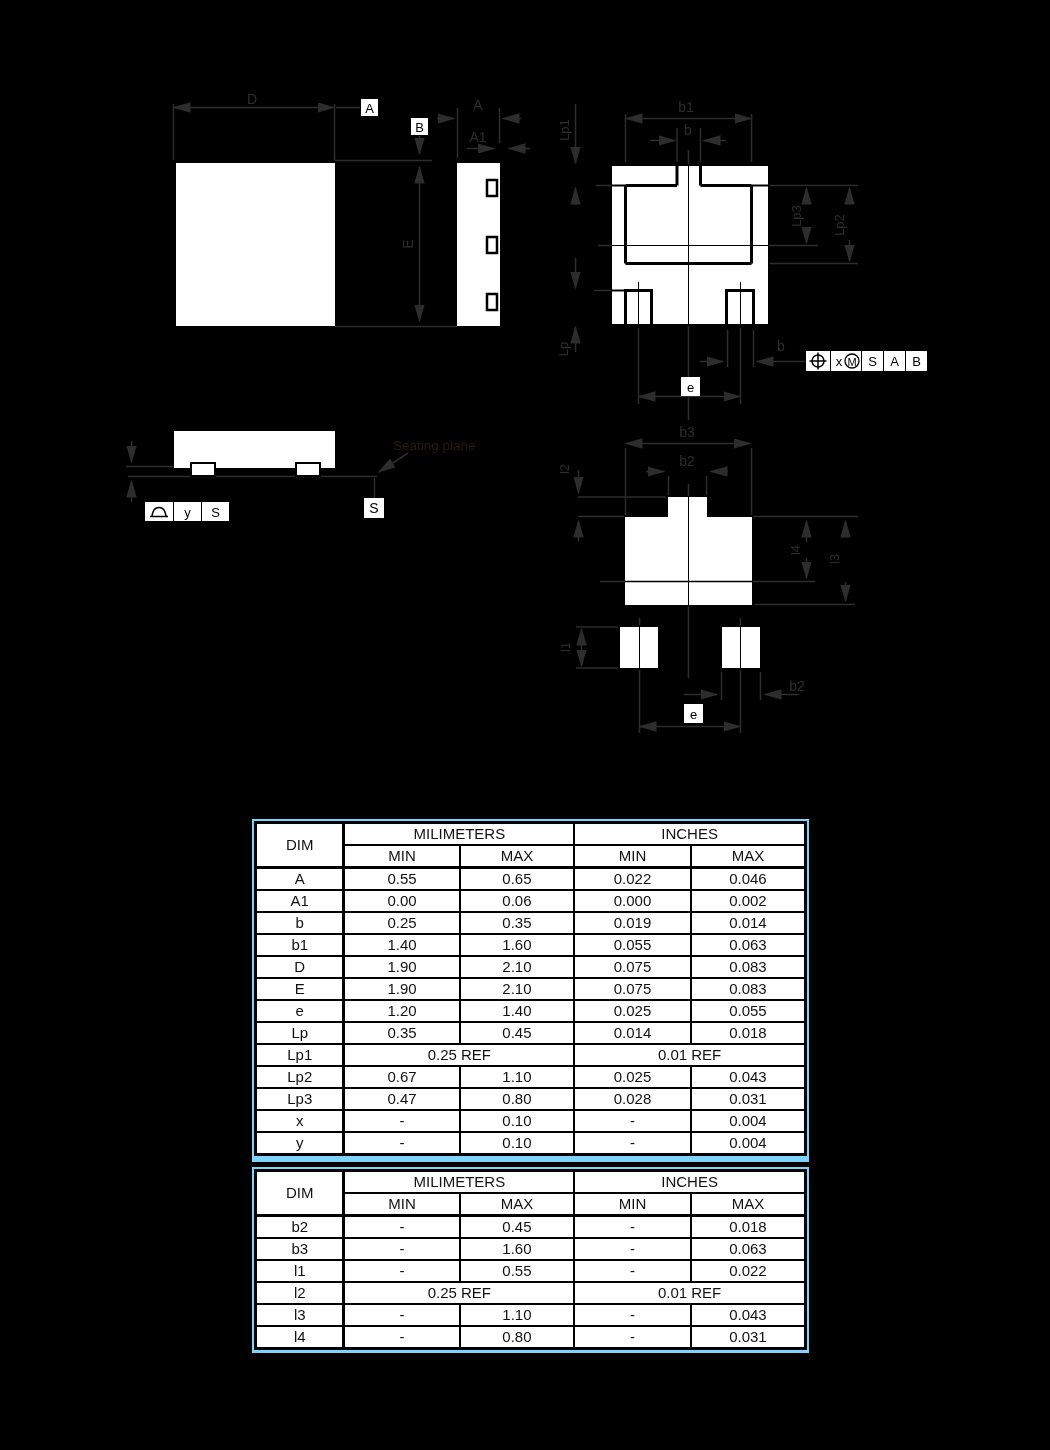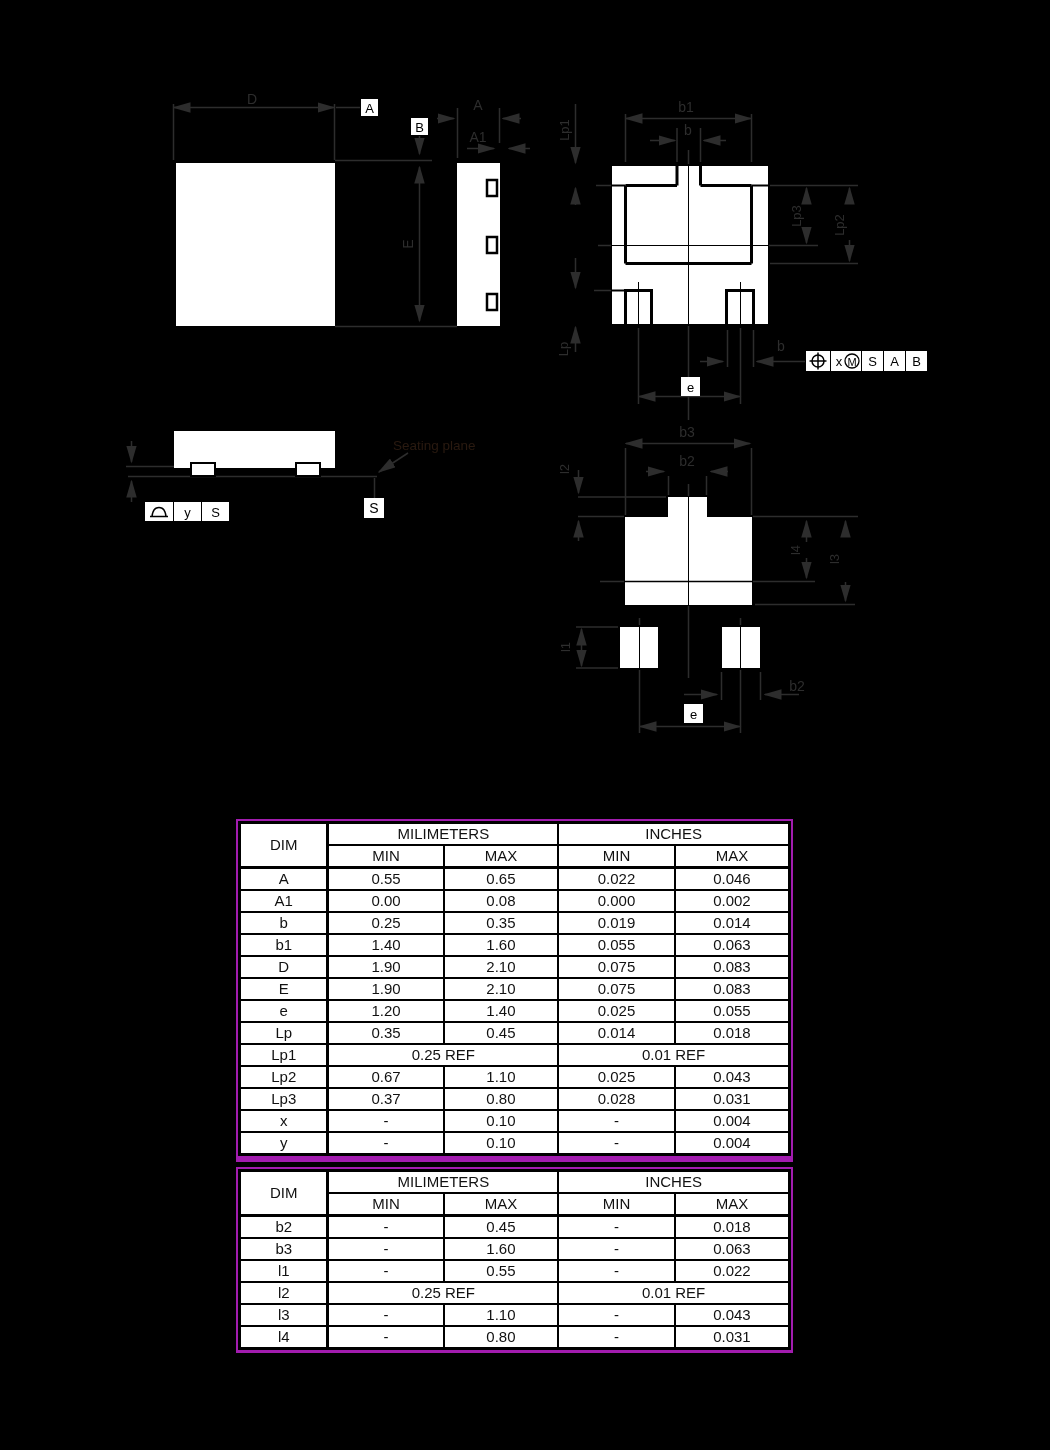--- a/index.html
+++ b/index.html
@@ -1,19 +1,19 @@
 <!DOCTYPE html>
 <html><head>
 <meta charset="utf-8">
 <style>
   html,body{margin:0;padding:0;background:#000;}
   .stage{position:relative;width:1050px;height:1450px;background:#000;overflow:hidden;
          font-family:"Liberation Sans",sans-serif;}
   svg text{font-family:"Liberation Sans",sans-serif;}
-  .tbl-wrap{position:absolute;background:#a21caf;padding:2px;}
+  .tbl-wrap{position:absolute;background:#7dd3fc;padding:2px;margin-left:16px;}
   .tbl-wrap.t1{left:236px;top:819px;width:553px;padding-bottom:6px;}
   .tbl-wrap.t2{left:236px;top:1167px;width:553px;padding-bottom:3px;}
   table.dims{border-collapse:collapse;width:100%;table-layout:fixed;
              font-size:15px;color:#111;background:#fff;border:3px solid #000;}
   table.dims th,table.dims td{border:2px solid #000;text-align:center;padding:0;
              height:20px;line-height:20px;font-weight:normal;}
   table.dims thead tr.units th{border-bottom:3px solid #000;}
   table.dims th.dimcol{border-bottom:3px solid #000;border-right:3px solid #000;}
   table.dims td:first-child{border-right:3px solid #000;}
 </style>
@@ -265,21 +265,21 @@
           <tr>
             <td colspan="1">A</td>
             <td colspan="1">0.55</td>
             <td colspan="1">0.65</td>
             <td colspan="1">0.022</td>
             <td colspan="1">0.046</td>
           </tr>
           <tr>
             <td colspan="1">A1</td>
             <td colspan="1">0.00</td>
-            <td colspan="1">0.08</td>
+            <td colspan="1">0.06</td>
             <td colspan="1">0.000</td>
             <td colspan="1">0.002</td>
           </tr>
           <tr>
             <td colspan="1">b</td>
             <td colspan="1">0.25</td>
             <td colspan="1">0.35</td>
             <td colspan="1">0.019</td>
             <td colspan="1">0.014</td>
           </tr>
@@ -325,21 +325,21 @@
           </tr>
           <tr>
             <td colspan="1">Lp2</td>
             <td colspan="1">0.67</td>
             <td colspan="1">1.10</td>
             <td colspan="1">0.025</td>
             <td colspan="1">0.043</td>
           </tr>
           <tr>
             <td colspan="1">Lp3</td>
-            <td colspan="1">0.37</td>
+            <td colspan="1">0.47</td>
             <td colspan="1">0.80</td>
             <td colspan="1">0.028</td>
             <td colspan="1">0.031</td>
           </tr>
           <tr>
             <td colspan="1">x</td>
             <td colspan="1">-</td>
             <td colspan="1">0.10</td>
             <td colspan="1">-</td>
             <td colspan="1">0.004</td>

